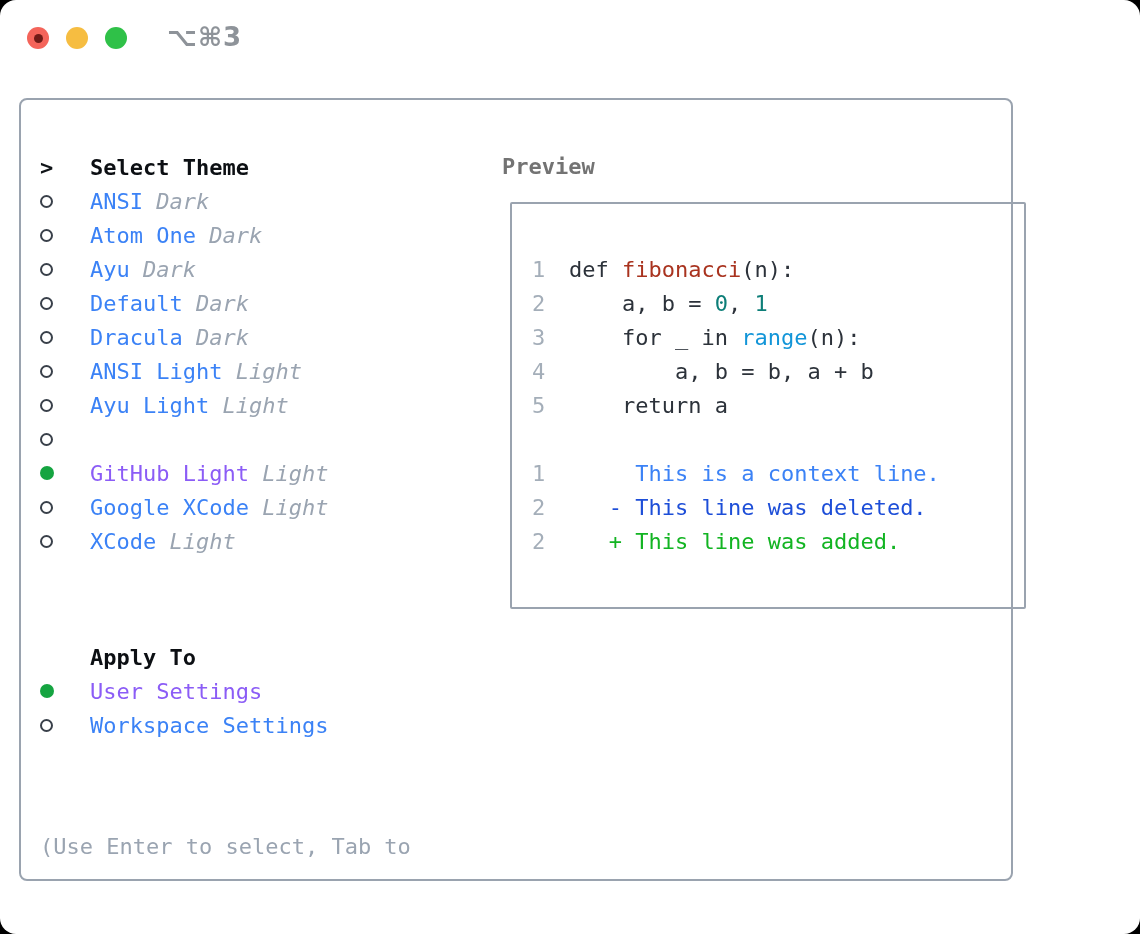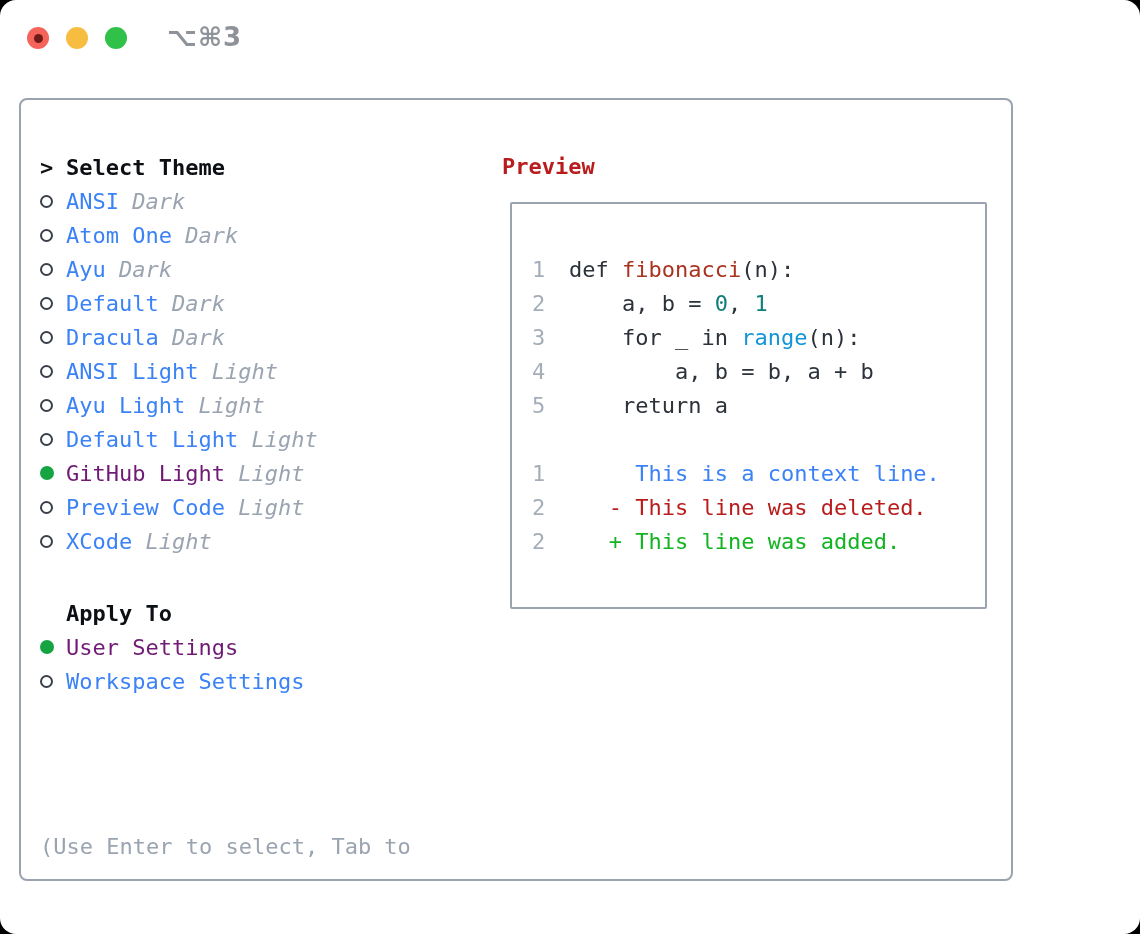--- a/index.html
+++ b/index.html
@@ -20,44 +20,44 @@
 
   
   .panel{position:absolute;left:19px;top:98px;width:994px;height:783px;
       border:2px solid #9aa3af;border-radius:8px;box-sizing:border-box;background:#fff;}
 
   .row{display:flex;align-items:center;height:34px;font-size:22px;white-space:pre;}
   .bullet{width:26px;flex:none;display:flex;align-items:center;}
   .cursor{font-weight:bold;color:#101418;font-size:22px;}
   .ring{width:9px;height:9px;border:2px solid #39404a;border-radius:50%;}
   .dotfill{width:14px;height:14px;border-radius:50%;background:#15a441;}
-  .label{white-space:pre;}
+  .label{white-space:pre;margin-left:24px;}
   .header-label{font-weight:bold;color:#0c0f13;}
   .name{color:#3b82f6;}
-  .name.green{color:#701a75;}
+  .name.green{color:#8b5cf6;}
   .variant{color:#9aa4b1;font-style:italic;}
 
   .theme-list{position:absolute;left:19px;top:50px;}
-  .apply-block{position:absolute;left:19px;top:496px;}
+  .apply-block{position:absolute;left:19px;top:540px;}
   .help{position:absolute;left:19px;top:662px;font-size:22px;line-height:34px;
       color:#9aa4b1;white-space:pre;}
 
   .preview-label{position:absolute;left:481px;top:50px;height:34px;line-height:34px;
-      font-size:22px;font-weight:bold;color:#b91c1c;}
-  .preview-box{position:absolute;left:489px;top:102px;width:477px;height:407px;
+      font-size:22px;font-weight:bold;color:#737373;}
+  .preview-box{position:absolute;left:489px;top:102px;width:516px;height:407px;
       border:2px solid #9aa3af;border-radius:2px;box-sizing:border-box;
       padding:49px 0 0 20px;overflow:hidden;}
   .cline{white-space:pre;height:34px;line-height:34px;font-size:22px;}
   .ln{display:inline-block;width:37px;color:#a4aeb9;}
   .plain{color:#2c323a;}
   .func{color:#a9331f;}
   .num{color:#0d7e78;}
   .builtin{color:#1295d8;}
   .context{color:#3b82f6;}
-  .deleted{color:#b91c1c;}
+  .deleted{color:#1d4ed8;}
   .added{color:#12b422;}
 </style>
 </head>
 <body>
 
 <div class="window">
 
   <div class="traffic">
     <div class="tl tl-close">
       <div class="innerdot"></div>
@@ -71,23 +71,23 @@
 
     <div class="theme-list">
         <div class="row"><span class="bullet"><span class="cursor">&gt;</span></span><span class="label header-label">Select Theme</span></div>
         <div class="row option"><span class="bullet"><span class="ring"></span></span><span class="label"><span class="name">ANSI</span><span class="variant"> Dark</span></span></div>
         <div class="row option"><span class="bullet"><span class="ring"></span></span><span class="label"><span class="name">Atom One</span><span class="variant"> Dark</span></span></div>
         <div class="row option"><span class="bullet"><span class="ring"></span></span><span class="label"><span class="name">Ayu</span><span class="variant"> Dark</span></span></div>
         <div class="row option"><span class="bullet"><span class="ring"></span></span><span class="label"><span class="name">Default</span><span class="variant"> Dark</span></span></div>
         <div class="row option"><span class="bullet"><span class="ring"></span></span><span class="label"><span class="name">Dracula</span><span class="variant"> Dark</span></span></div>
         <div class="row option"><span class="bullet"><span class="ring"></span></span><span class="label"><span class="name">ANSI Light</span><span class="variant"> Light</span></span></div>
         <div class="row option"><span class="bullet"><span class="ring"></span></span><span class="label"><span class="name">Ayu Light</span><span class="variant"> Light</span></span></div>
-        <div class="row option"><span class="bullet"><span class="ring"></span></span><span class="label"><span class="name">Default Light</span><span class="variant"> Light</span></span></div>
+        <div class="row option"><span class="bullet"><span class="ring"></span></span></div>
         <div class="row option"><span class="bullet"><span class="dotfill"></span></span><span class="label"><span class="name green">GitHub Light</span><span class="variant"> Light</span></span></div>
-        <div class="row option"><span class="bullet"><span class="ring"></span></span><span class="label"><span class="name">Preview Code</span><span class="variant"> Light</span></span></div>
+        <div class="row option"><span class="bullet"><span class="ring"></span></span><span class="label"><span class="name">Google XCode</span><span class="variant"> Light</span></span></div>
         <div class="row option"><span class="bullet"><span class="ring"></span></span><span class="label"><span class="name">XCode</span><span class="variant"> Light</span></span></div>
       </div>
 
     <div class="apply-block">
         <div class="row"><span class="bullet"></span><span class="label header-label">Apply To</span></div>
         <div class="row option"><span class="bullet"><span class="dotfill"></span></span><span class="label"><span class="name green">User Settings</span></span></div>
         <div class="row option"><span class="bullet"><span class="ring"></span></span><span class="label"><span class="name">Workspace Settings</span></span></div>
       </div>
 
     <div class="help">

